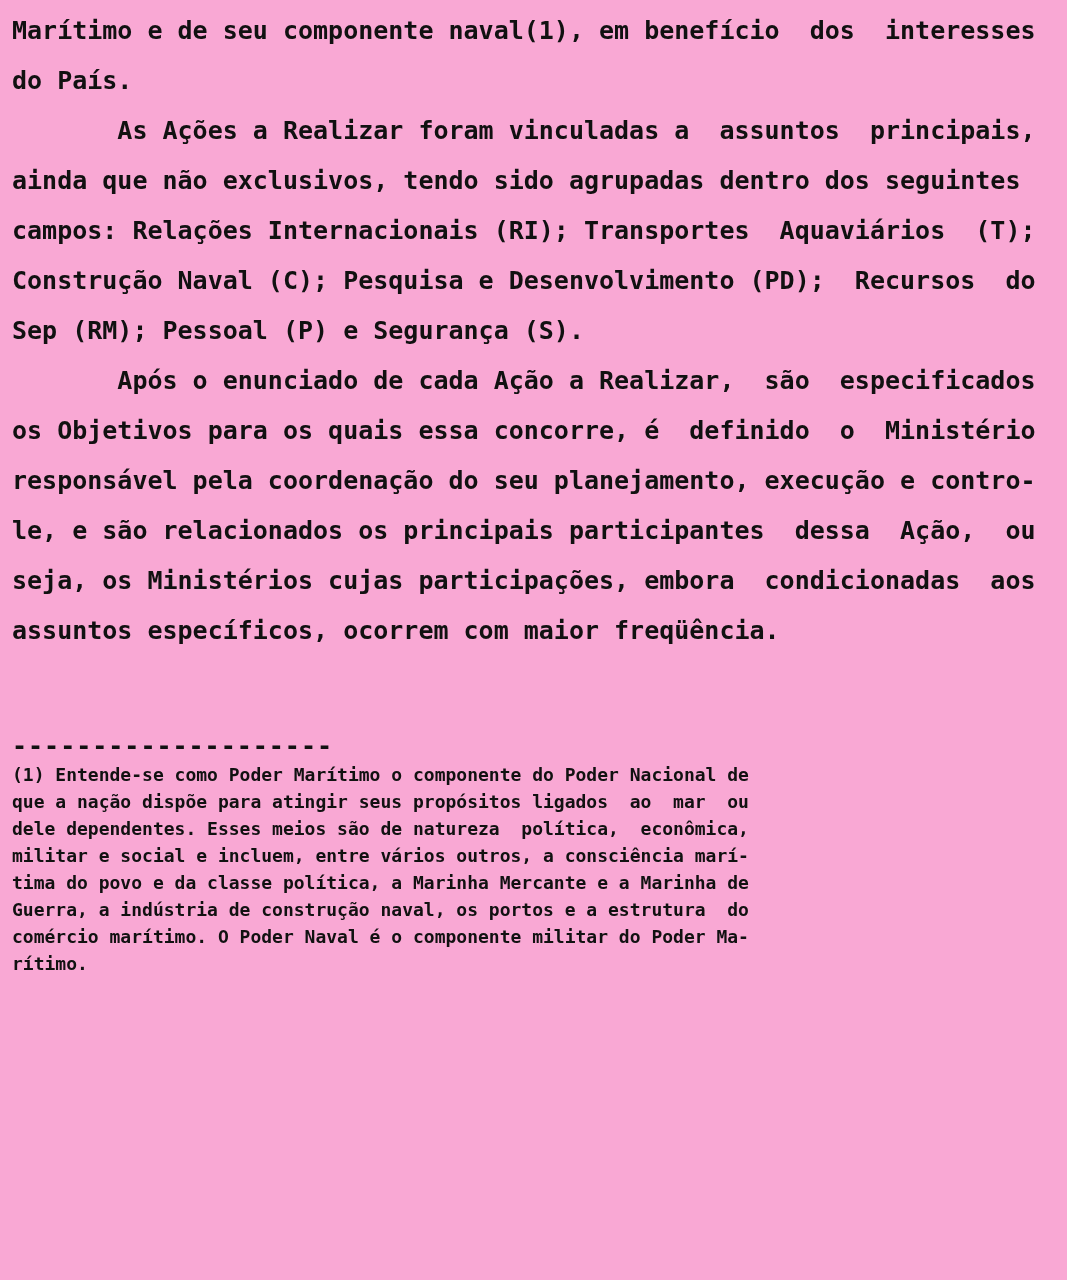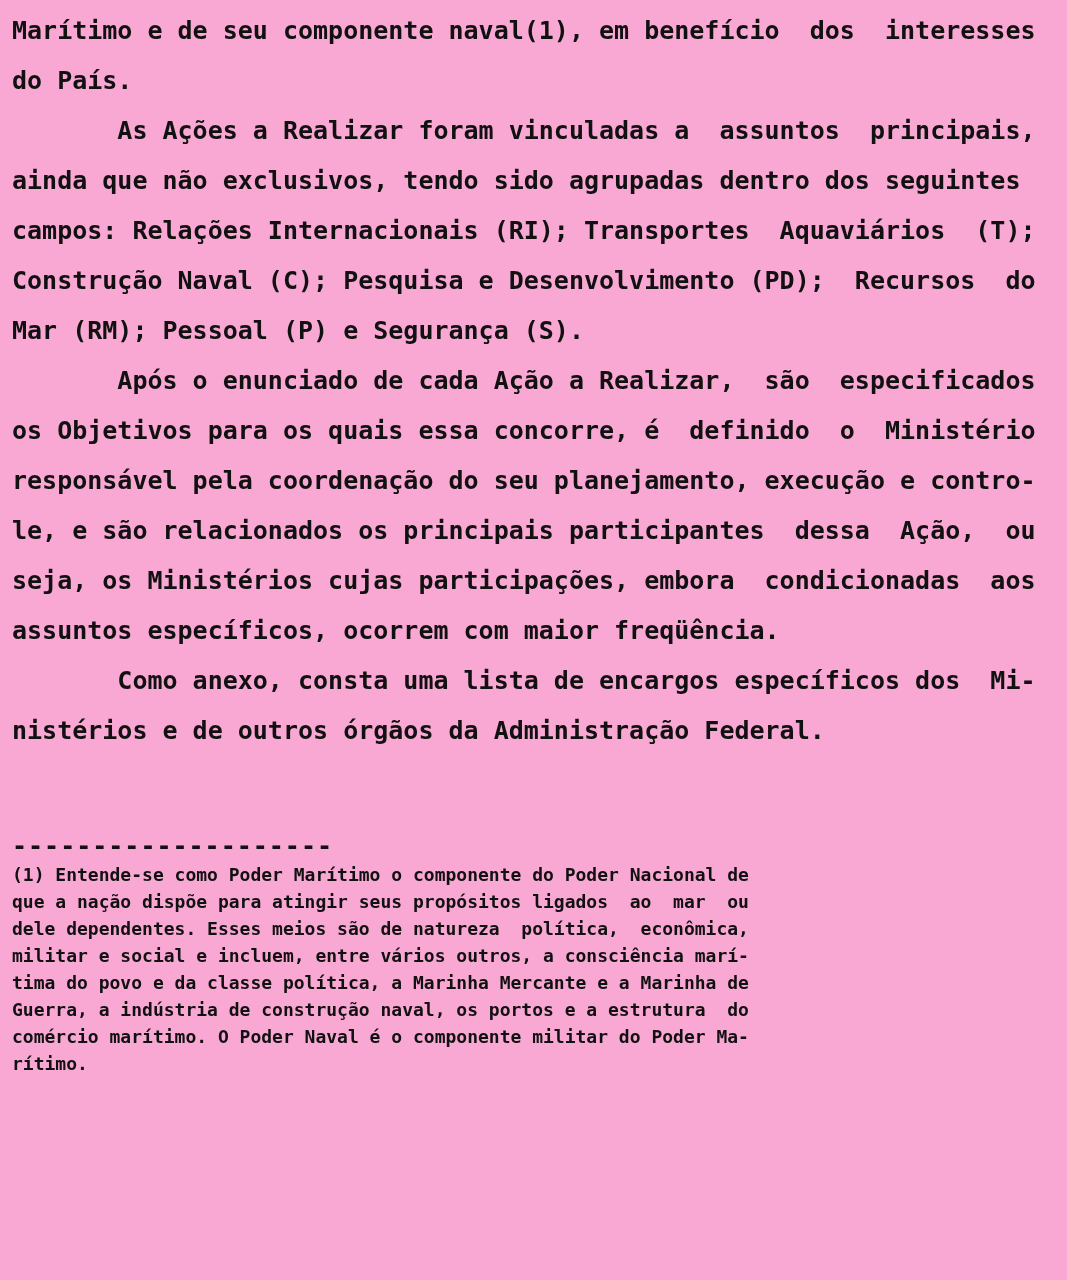--- a/index.html
+++ b/index.html
@@ -45,29 +45,27 @@
 <body>
 
 <div class="page">
   <div class="body-text">
     <pre class="para">Marítimo e de seu componente naval(1), em benefício  dos  interesses
 do País.</pre>
     <pre class="para">       As Ações a Realizar foram vinculadas a  assuntos  principais,
 ainda que não exclusivos, tendo sido agrupadas dentro dos seguintes
 campos: Relações Internacionais (RI); Transportes  Aquaviários  (T);
 Construção Naval (C); Pesquisa e Desenvolvimento (PD);  Recursos  do
-Mar (RM); Pessoal (P) e Segurança (S).</pre>
+Sep (RM); Pessoal (P) e Segurança (S).</pre>
     <pre class="para">       Após o enunciado de cada Ação a Realizar,  são  especificados
 os Objetivos para os quais essa concorre, é  definido  o  Ministério
 responsável pela coordenação do seu planejamento, execução e contro-
 le, e são relacionados os principais participantes  dessa  Ação,  ou
 seja, os Ministérios cujas participações, embora  condicionadas  aos
 assuntos específicos, ocorrem com maior freqüência.</pre>
-    <pre class="para">       Como anexo, consta uma lista de encargos específicos dos  Mi-
-nistérios e de outros órgãos da Administração Federal.</pre>
   </div>
 
   <div class="footnote">
     <pre class="separator">--------------------</pre>
     <pre class="foot-lines">(1) Entende-se como Poder Marítimo o componente do Poder Nacional de
 que a nação dispõe para atingir seus propósitos ligados  ao  mar  ou
 dele dependentes. Esses meios são de natureza  política,  econômica,
 militar e social e incluem, entre vários outros, a consciência marí-
 tima do povo e da classe política, a Marinha Mercante e a Marinha de
 Guerra, a indústria de construção naval, os portos e a estrutura  do

